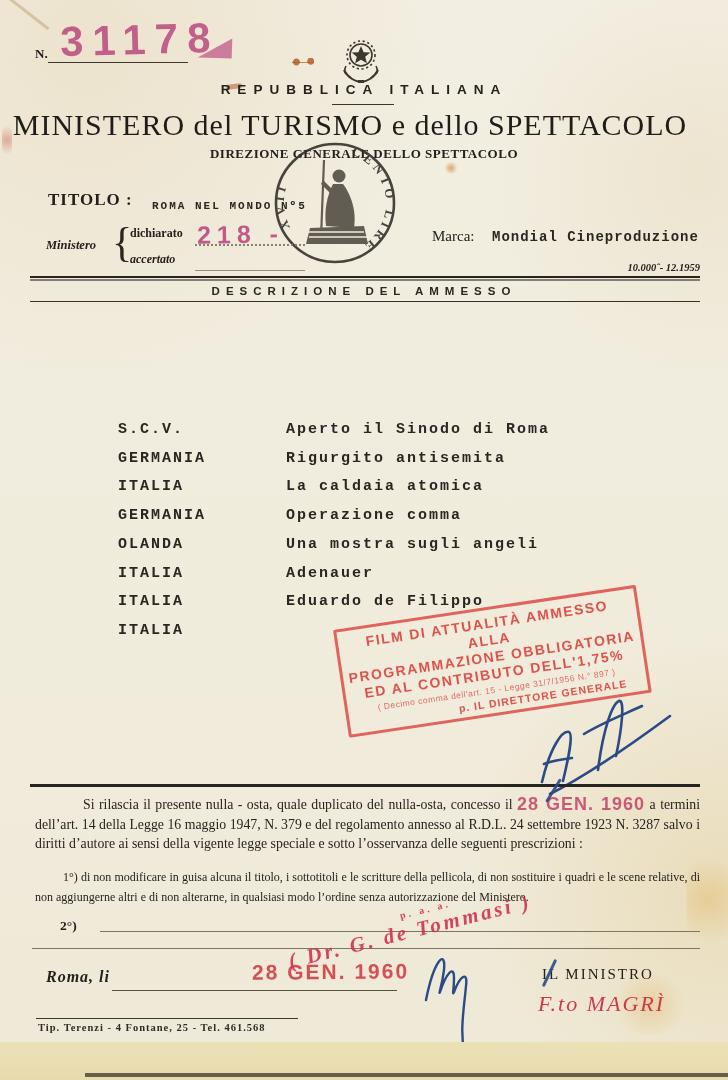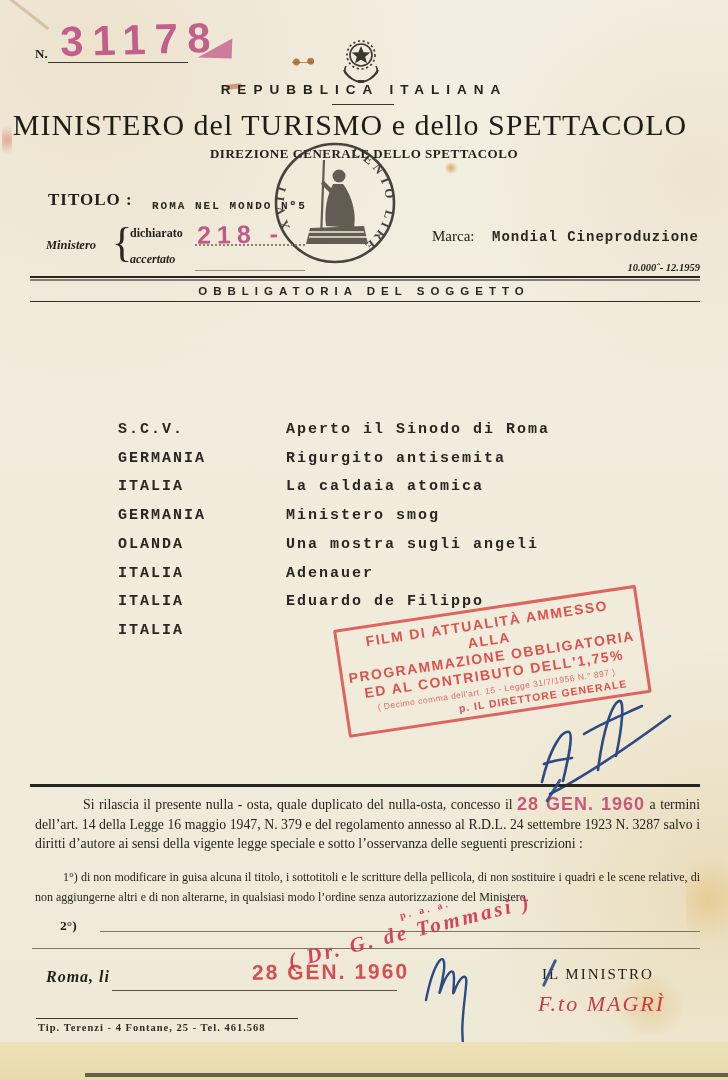--- a/index.html
+++ b/index.html
@@ -203,39 +203,39 @@
   <div class="abs accertato">accertato</div>
   <div class="abs acc-line"></div>
   <div class="abs metraggio-value">218 -</div>
 
   <div class="abs marca-label">Marca:</div>
   <div class="abs marca-value tw">Mondial Cineproduzione</div>
 
   <div class="abs print-ref">10.000ˆ- 12.1959</div>
 
   <div class="abs rule-heavy-top"></div>
-  <div class="abs banner">OBBLIGATORIA DEL SOGGETTO</div>
+  <div class="abs banner">DESCRIZIONE DEL AMMESSO</div>
   <div class="abs rule-thin-bottom"></div>
 
   <div class="abs subjects tw">
     <div class="subj-row">
       <span class="subj-country">S.C.V.</span>
       <span>Aperto il Sinodo di Roma</span>
     </div>
     <div class="subj-row">
       <span class="subj-country">GERMANIA</span>
       <span>Rigurgito antisemita</span>
     </div>
     <div class="subj-row">
       <span class="subj-country">ITALIA</span>
       <span>La caldaia atomica</span>
     </div>
     <div class="subj-row">
       <span class="subj-country">GERMANIA</span>
-      <span>Ministero smog</span>
+      <span>Operazione comma</span>
     </div>
     <div class="subj-row">
       <span class="subj-country">OLANDA</span>
       <span>Una mostra sugli angeli</span>
     </div>
     <div class="subj-row">
       <span class="subj-country">ITALIA</span>
       <span>Adenauer</span>
     </div>
     <div class="subj-row">

